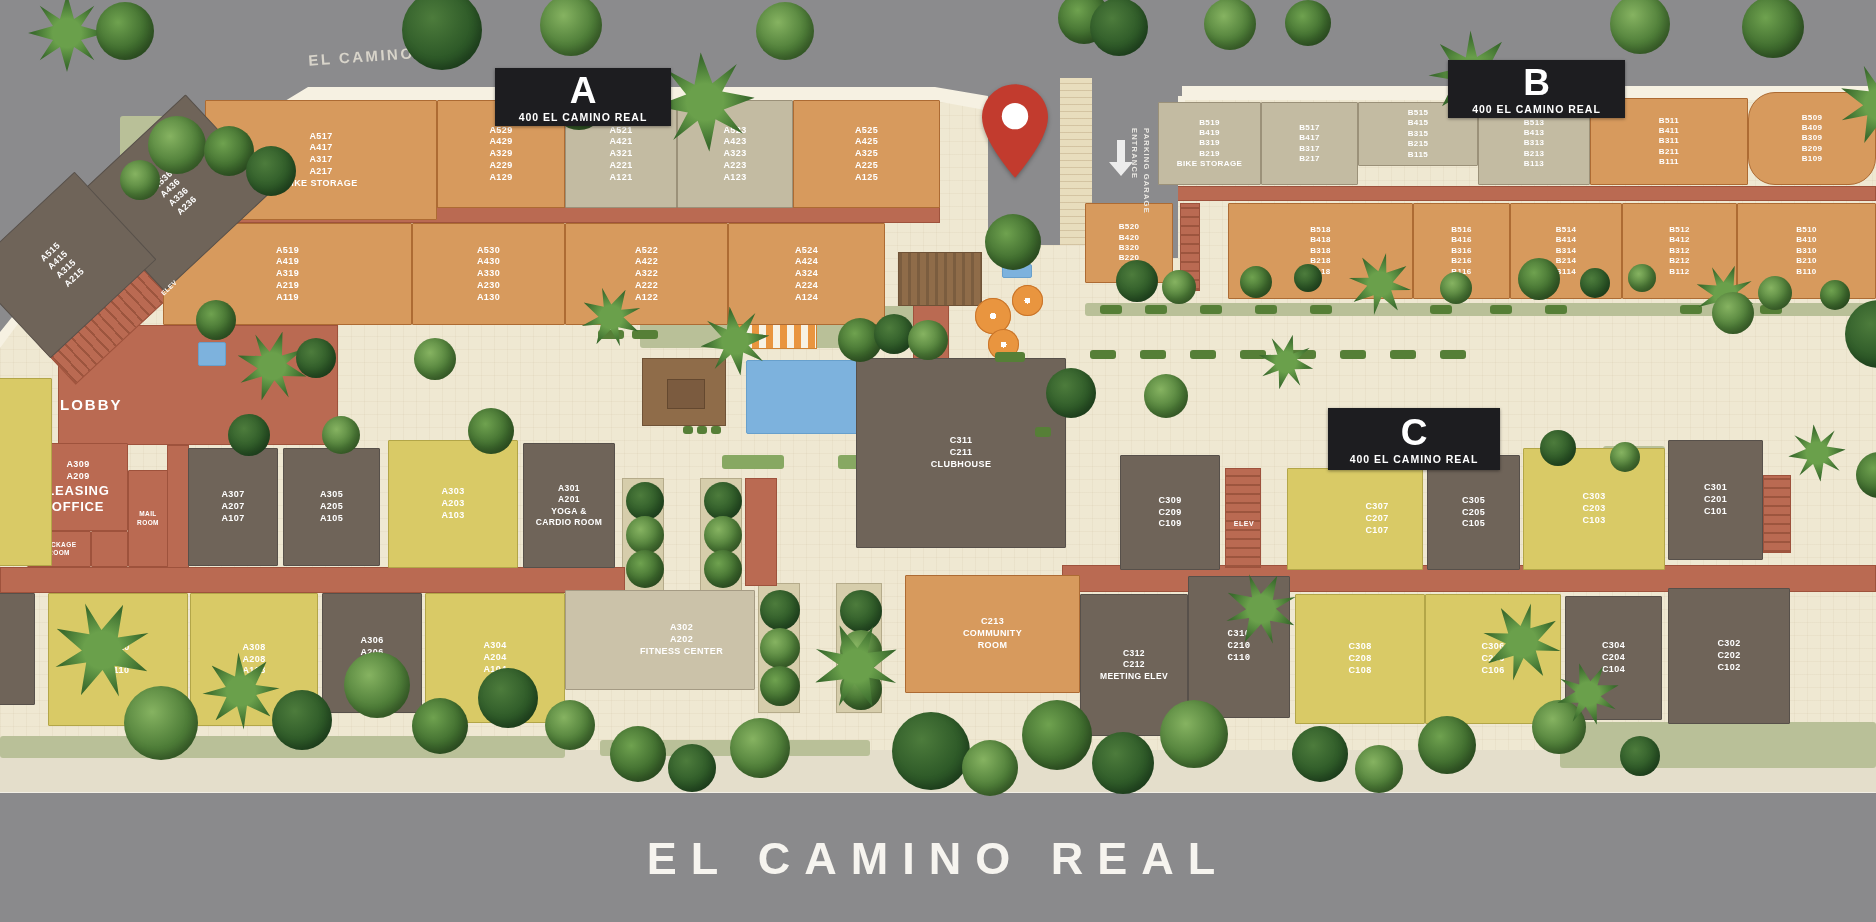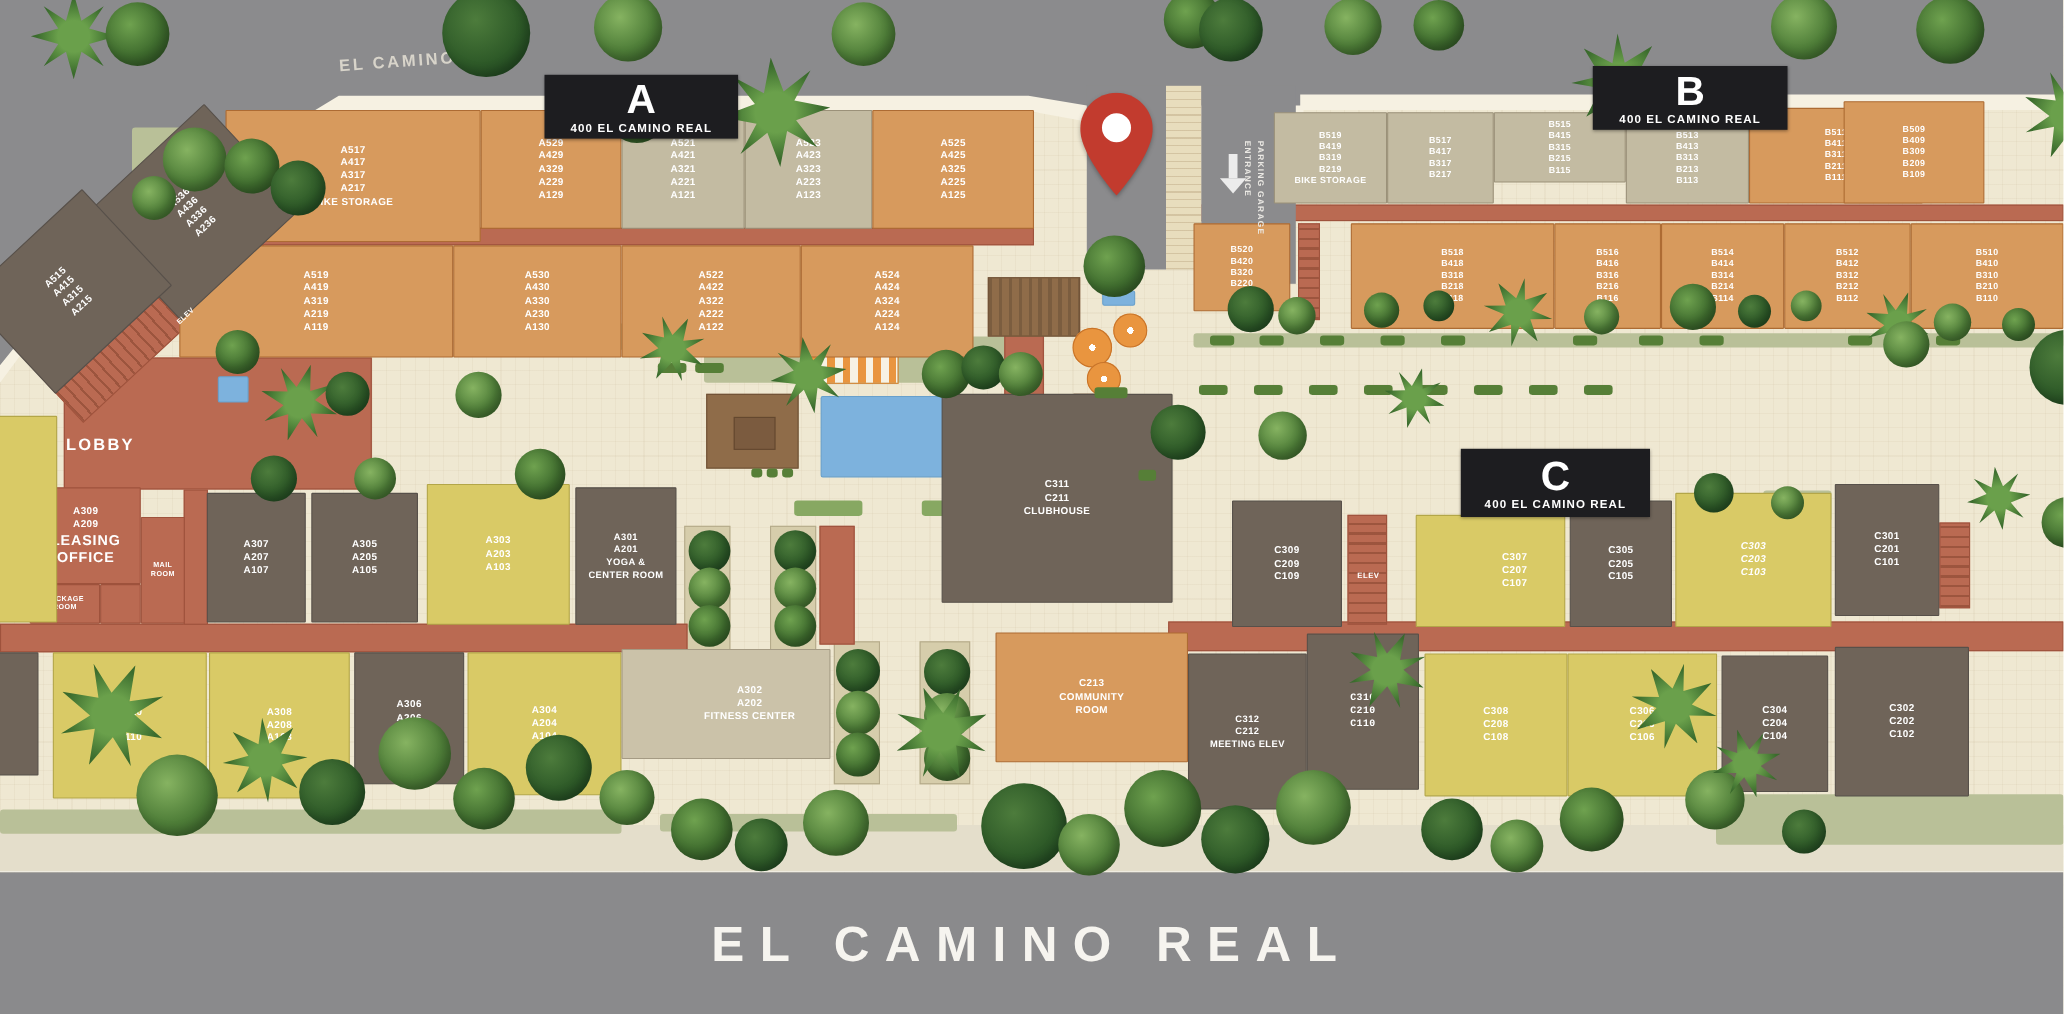--- a/index.html
+++ b/index.html
@@ -231,21 +231,21 @@
         <span>B213</span>
         <span>B113</span>
       </div>
       <div class="blk c-orange" style="left: 1590px; top: 98px; width: 158px; height: 87px; font-size: 8px;">
         <span>B511</span>
         <span>B411</span>
         <span>B311</span>
         <span>B211</span>
         <span>B111</span>
       </div>
-      <div class="blk c-orange" style="left: 1676px; top: 92px; width: 128px; height: 93px; font-size: 8px;">
+      <div class="blk c-orange" style="left: 1748px; top: 92px; width: 128px; height: 93px; font-size: 8px; border-radius: 27px;">
         <span>B509</span>
         <span>B409</span>
         <span>B309</span>
         <span>B209</span>
         <span>B109</span>
       </div>
       <div class="blk c-orange" style="left: 1085px; top: 203px; width: 88px; height: 80px; font-size: 8px;">
         <span>B520</span>
         <span>B420</span>
         <span>B320</span>
@@ -299,21 +299,21 @@
       <div class="blk c-yellow" style="left: 1287px; top: 468px; width: 136px; height: 102px; padding-left: 44px;">
         <span>C307</span>
         <span>C207</span>
         <span>C107</span>
       </div>
       <div class="blk c-dark" style="left: 1427px; top: 455px; width: 93px; height: 115px;">
         <span>C305</span>
         <span>C205</span>
         <span>C105</span>
       </div>
-      <div class="blk c-yellow" style="left: 1523px; top: 448px; width: 142px; height: 122px; font-style: italic;">
+      <div class="blk c-yellow" style="left: 1523px; top: 448px; width: 142px; height: 122px;">
         <span>C303</span>
         <span>C203</span>
         <span>C103</span>
       </div>
       <div class="blk c-dark" style="left: 1668px; top: 440px; width: 95px; height: 120px;">
         <span>C301</span>
         <span>C201</span>
         <span>C101</span>
       </div>
       <div class="blk c-orange" style="left: 905px; top: 575px; width: 175px; height: 118px;">
@@ -363,21 +363,21 @@
       </div>
       <div class="blk c-yellow" style="left: 388px; top: 440px; width: 130px; height: 128px;">
         <span>A303</span>
         <span>A203</span>
         <span>A103</span>
       </div>
       <div class="blk c-dark" style="left: 523px; top: 443px; width: 92px; height: 125px; font-size: 8.5px;">
         <span>A301</span>
         <span>A201</span>
         <span>YOGA &amp;</span>
-        <span>CENTER ROOM</span>
+        <span>CARDIO ROOM</span>
       </div>
       <div class="blk c-dark" style="left: -35px; top: 593px; width: 70px; height: 112px;"></div>
       <div class="blk c-yellow" style="left: 48px; top: 593px; width: 140px; height: 133px;">
         <span>A310</span>
         <span>A210</span>
         <span>A110</span>
       </div>
       <div class="blk c-yellow" style="left: 190px; top: 593px; width: 128px; height: 133px;">
         <span>A308</span>
         <span>A208</span>

